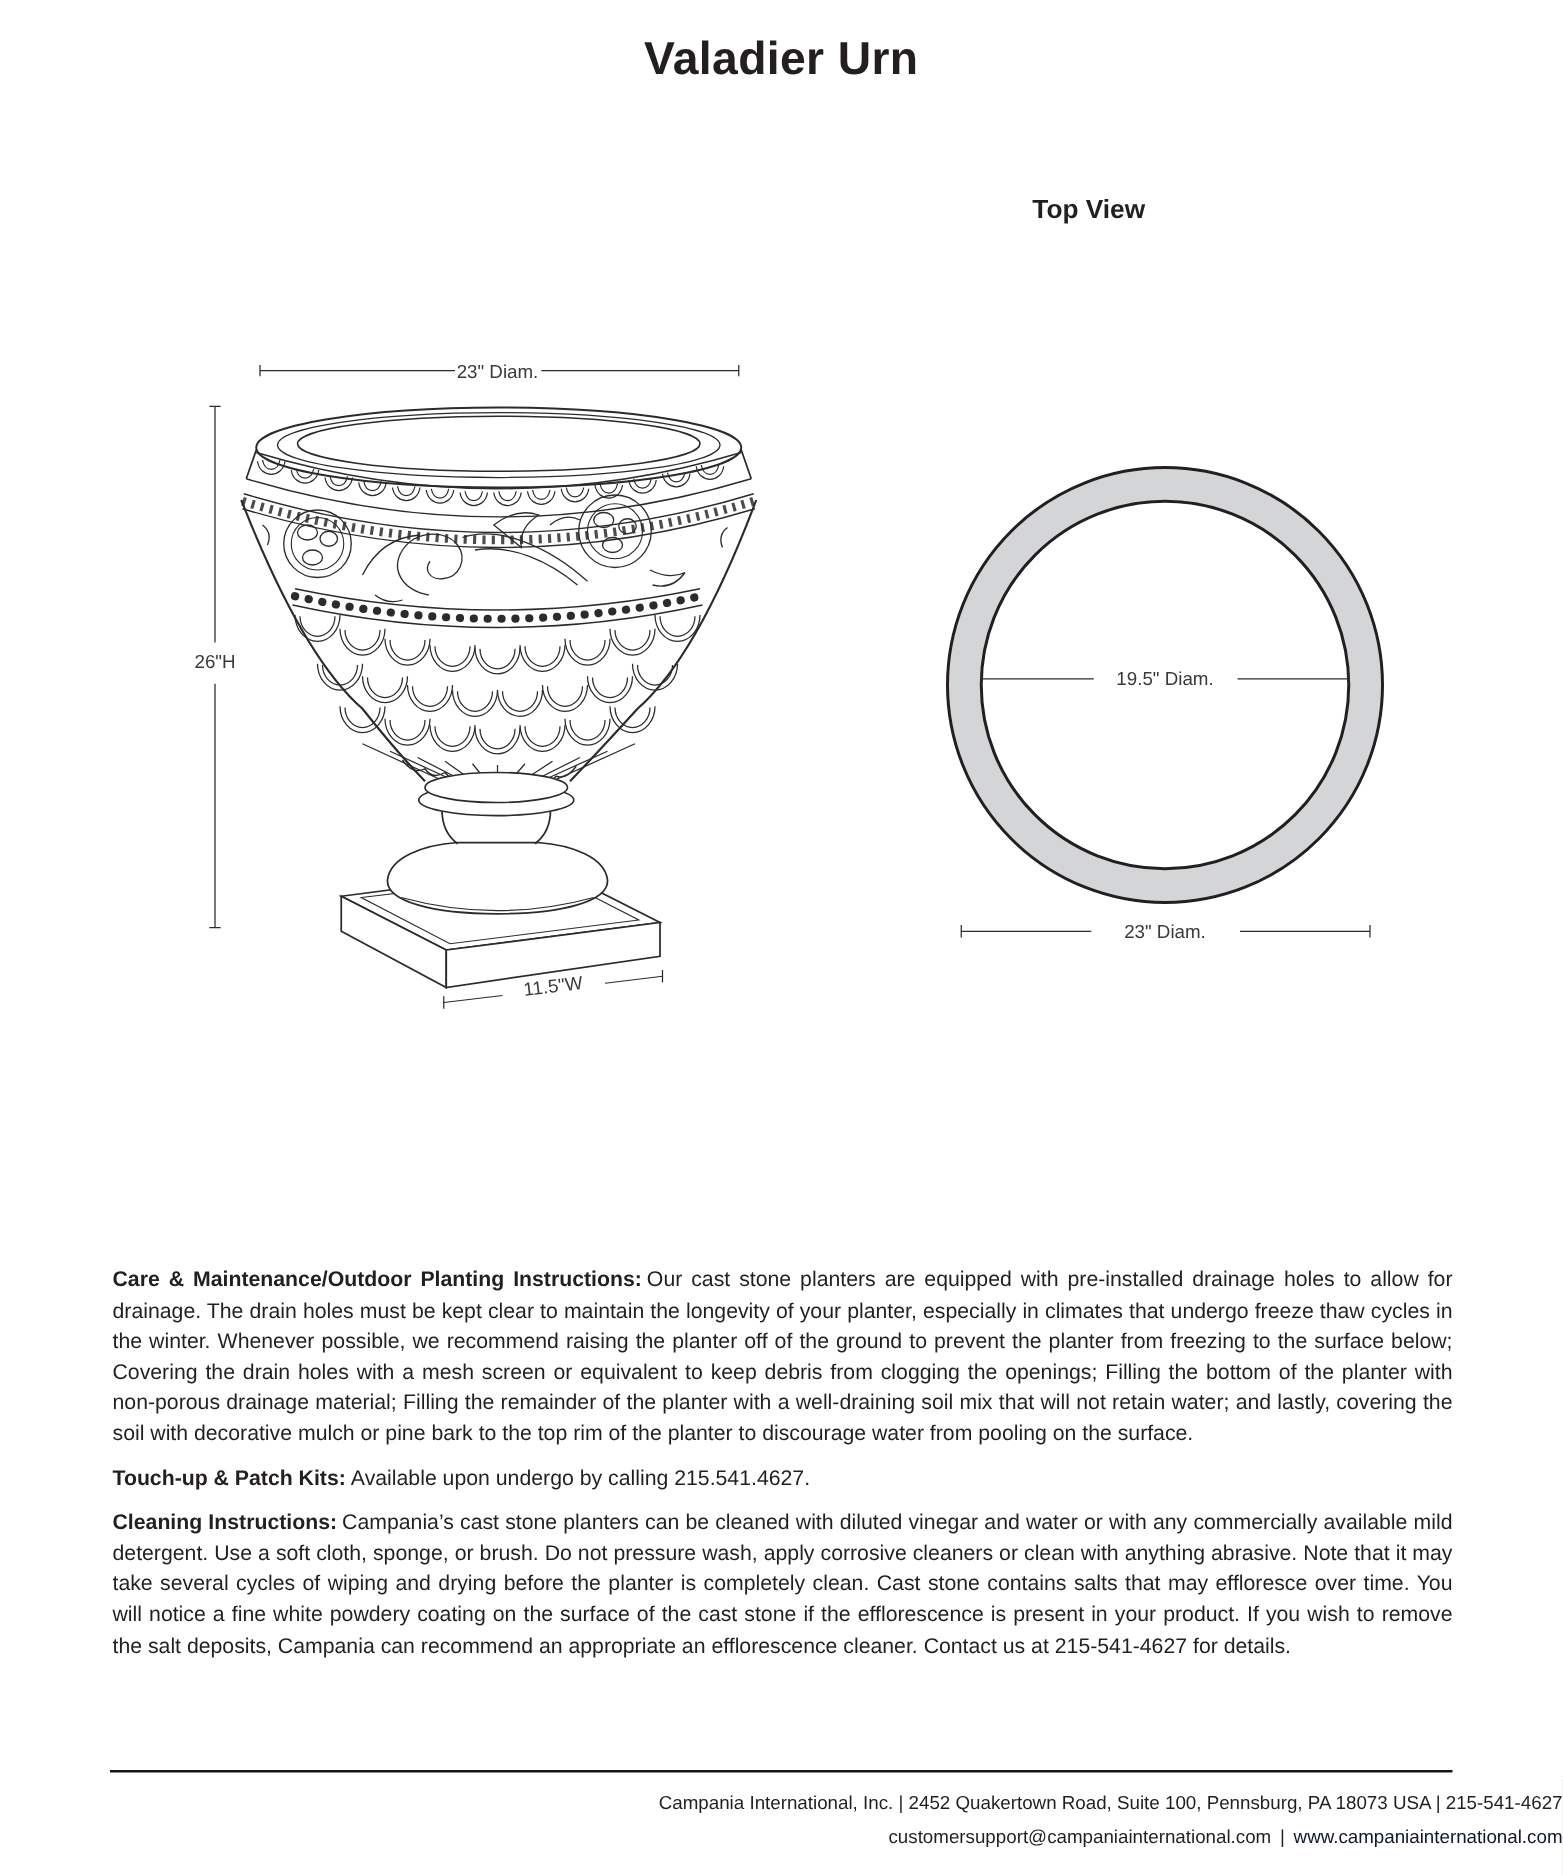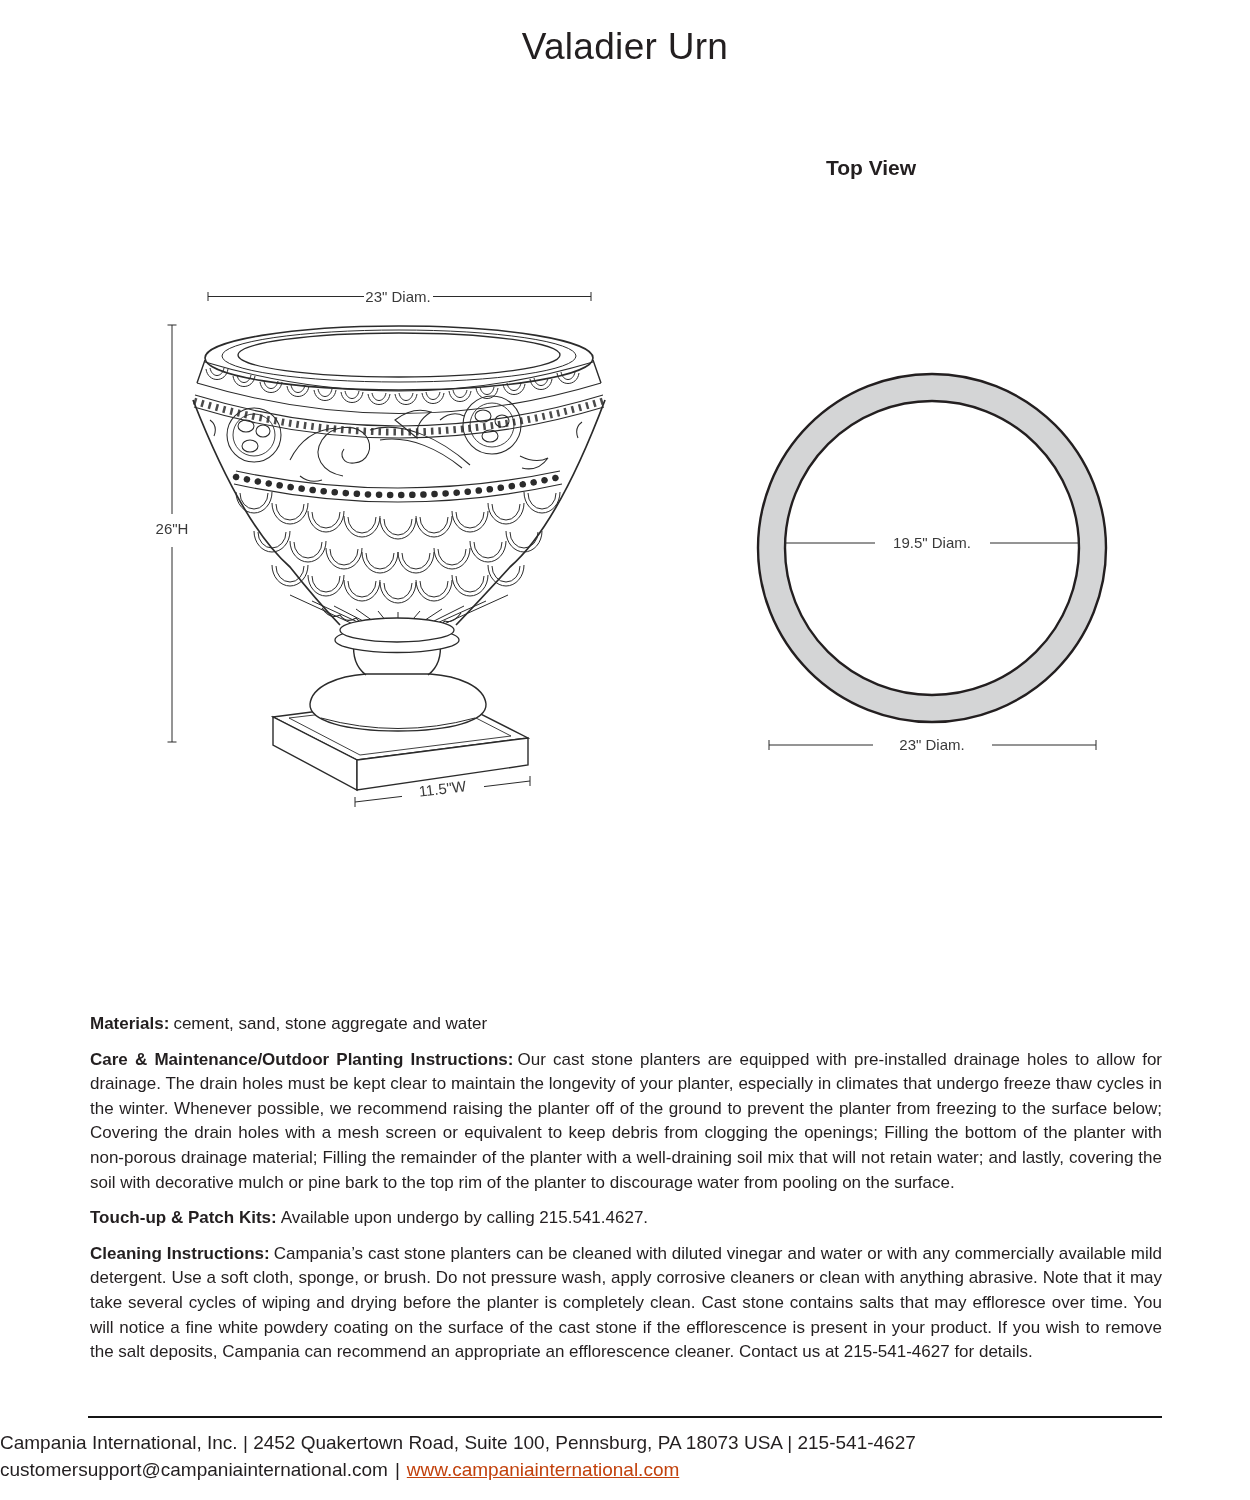--- a/index.html
+++ b/index.html
@@ -1,33 +1,33 @@
 <!DOCTYPE html>
 <html><head>
 <meta charset="utf-8">
 <style>
   html,body{margin:0;padding:0;background:#e8e8e8}
   .page{position:relative;width:1250px;height:1500px;margin:0 auto;background:#ffffff;
         font-family:"Liberation Sans",sans-serif;color:#231f20;overflow:hidden}
   .title{position:absolute;top:26px;left:0;width:100%;text-align:center;
-         font-size:37px;font-weight:normal;letter-spacing:.3px}
+         font-size:37px;font-weight:bold;letter-spacing:.3px}
   .vlabel{position:absolute;top:156px;width:320px;text-align:center;
           font-size:21px;font-weight:bold}
   .vlabel.iso{left:192px}
   .vlabel.top{left:711px}
   .drawing{position:absolute}
   .specs{position:absolute;left:90px;top:1012px;width:1072px;
          font-size:17px;line-height:24.6px;text-align:justify}
   .specs p{margin:0 0 11px 0}
   .lead{font-weight:bold;margin-right:4px}
   .footer-rule{position:absolute;left:88px;top:1416px;width:1074px;height:2px;background:#151515}
-  .footer{position:absolute;left:0;top:1429px;width:100%;text-align:left;
-          font-size:19px;line-height:27px}
+  .footer{position:absolute;left:0;top:1429px;width:100%;text-align:right;
+          font-size:15px;line-height:27px}
   .sep{margin:0 7px}
-  a.weblink{color:#c2410c;text-decoration:underline;cursor:pointer}
+  a.weblink{color:#0f172a;cursor:pointer}
   .dimtext{font-size:15px;fill:#3a3a3a}
   .ink{stroke:#2b2b2b;fill:none}
 </style>
 </head>
 <body>
 
 <div class="page">
 
   <div class="title">Valadier Urn</div>
 
@@ -180,21 +180,20 @@
     </g>
     <text class="dimtext" x="217" y="210" text-anchor="middle">19.5" Diam.</text>
     <g class="ink" stroke-width="1">
       <path d="M54,402 v10 M381,402 v10"></path>
       <path d="M54,407 H158 M277,407 H381"></path>
     </g>
     <text class="dimtext" x="217" y="412" text-anchor="middle">23" Diam.</text>
   </svg>
 
   <div class="specs">
-    <p><span class="lead">Materials:</span><span>cement, sand, stone aggregate and water</span></p>
     <p><span class="lead">Care &amp; Maintenance/Outdoor Planting Instructions:</span><span>Our cast stone planters are equipped with pre-installed drainage holes to allow for drainage. The drain holes must be kept clear to maintain the longevity of your planter, especially in climates that undergo freeze thaw cycles in the winter.  Whenever possible, we recommend raising the planter off of the ground to prevent the planter from freezing to the surface below; Covering the drain holes with a mesh screen or equivalent to keep debris from clogging the openings; Filling the bottom of the planter with non-porous drainage material; Filling the remainder of the planter with a well-draining soil mix that will not retain water; and lastly, covering the soil with decorative mulch or pine bark to the top rim of the planter to discourage water from pooling on the surface.</span></p>
     <p><span class="lead">Touch-up &amp; Patch Kits:</span><span>Available upon undergo by calling 215.541.4627.</span></p>
     <p><span class="lead">Cleaning Instructions:</span><span>Campania’s cast stone planters can be cleaned with diluted vinegar and water or with any commercially available mild detergent. Use a soft cloth, sponge, or brush. Do not pressure wash, apply corrosive cleaners or clean with anything abrasive. Note that it may take several cycles of wiping and drying before the planter is completely clean. Cast stone contains salts that may effloresce over time. You will notice a fine white powdery coating on the surface of the cast stone if the efflorescence is present in your product. If you wish to remove the salt deposits, Campania can recommend an appropriate an efflorescence cleaner. Contact us at 215-541-4627 for details.</span></p>
   </div>
 
   <div class="footer-rule"></div>
   <div class="footer">
     <div>Campania International, Inc. | 2452 Quakertown Road, Suite 100, Pennsburg, PA 18073 USA | 215-541-4627</div>
     <div><span>customersupport@campaniainternational.com</span><span class="sep">|</span><a class="weblink">www.campaniainternational.com</a></div>
   </div>

